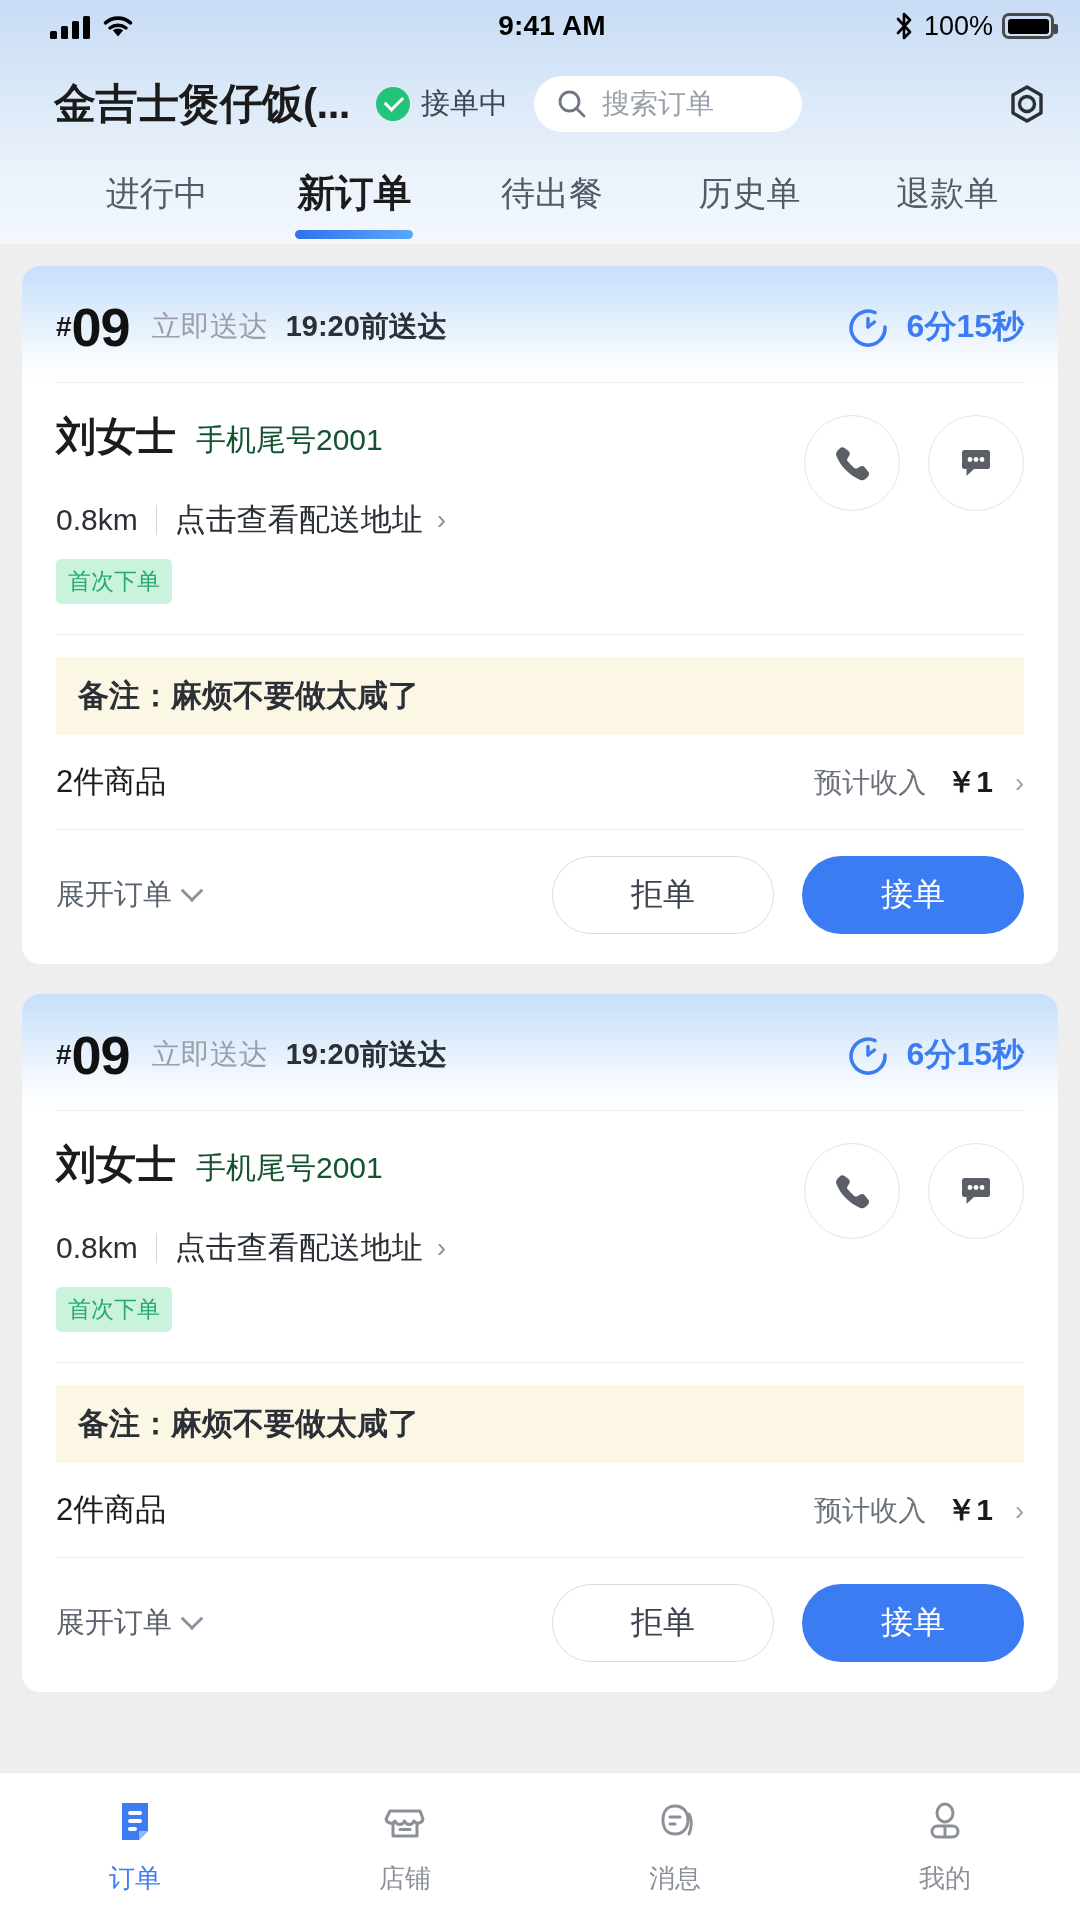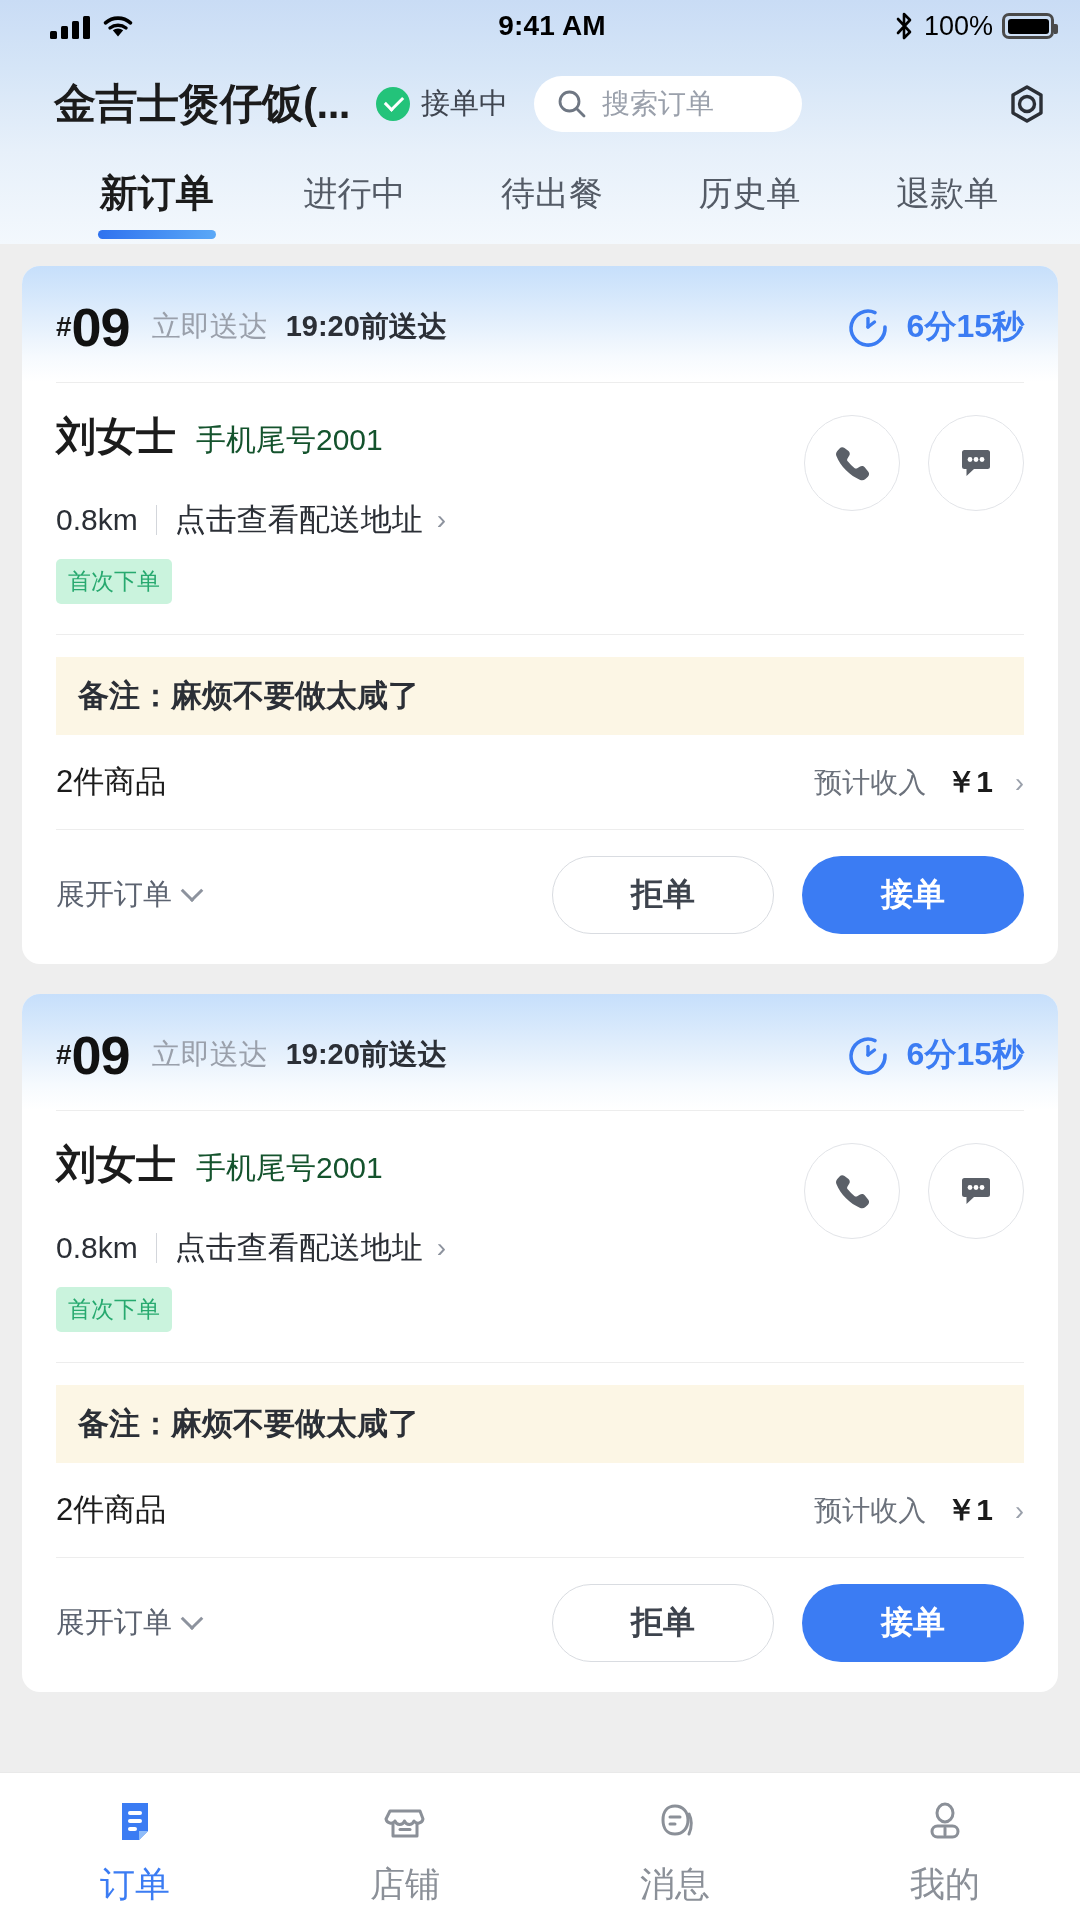--- a/index.html
+++ b/index.html
@@ -119,32 +119,32 @@
   .income .lbl { font-size:28px; color:#6c727c; }
   .income .amt { font-size:30px; font-weight:700; color:#1b1b1b; margin-left:12px; }
   .income .arr { font-size:27px; color:#9aa0ab; margin-left:14px; }
 
   .actions { padding:26px 34px 30px; display:flex; align-items:center; }
   .expand { font-size:29px; color:#5c6370; display:flex; align-items:center; gap:12px; }
   .chev { display:inline-block; width:16px; height:16px; border-right:3px solid #8d939e; border-bottom:3px solid #8d939e; transform:rotate(45deg) translate(-3px,-3px); }
   .btns { margin-left:auto; display:flex; gap:28px; }
   .btn {
     height:78px; border-radius:39px; display:flex; align-items:center; justify-content:center;
-    font-size:32px; font-weight:700;
+    font-size:32px; font-weight:400;
   }
   .btn-reject { width:222px; background:#fff; border:1.5px solid #d9dce1; color:#3d434d; }
   .btn-accept { width:222px; background:#3b7cf3; color:#fff; }
 
   
   .tabbar {
     flex:0 0 auto; height:148px; background:#fff; border-top:1px solid #e9e9e9;
     display:flex; align-items:flex-start; padding-top:22px;
   }
   .nav { flex:1; display:flex; flex-direction:column; align-items:center; gap:14px; }
-  .nav .nav-label { font-size:35px; color:#8b9098; }
+  .nav .nav-label { font-size:26px; color:#8b9098; }
   .nav.active .nav-label { color:#3b7cf3; }
 </style>
 </head>
 <body>
 
 <div id="app">
 
   <div class="topwrap">
 
     <div class="statusbar">
@@ -188,27 +188,27 @@
       </div>
       <div class="scanbtn">
         <svg width="56" height="56" viewBox="0 0 56 56">
           <path d="M28 11l14 8v18l-14 8-14-8V19z" stroke="#2b2f36" stroke-width="3.4" fill="none" stroke-linejoin="round"></path>
           <circle cx="28" cy="28" r="7.5" stroke="#2b2f36" stroke-width="3.4" fill="none"></circle>
         </svg>
       </div>
     </div>
 
     <div class="tabs">
+      <div class="tab">
+        <span class="t-label">进行中</span>
+        
+      </div>
       <div class="tab active">
         <span class="t-label">新订单</span>
         <span class="underline"></span>
-      </div>
-      <div class="tab">
-        <span class="t-label">进行中</span>
-        
       </div>
       <div class="tab">
         <span class="t-label">待出餐</span>
         
       </div>
       <div class="tab">
         <span class="t-label">历史单</span>
         
       </div>
       <div class="tab">

